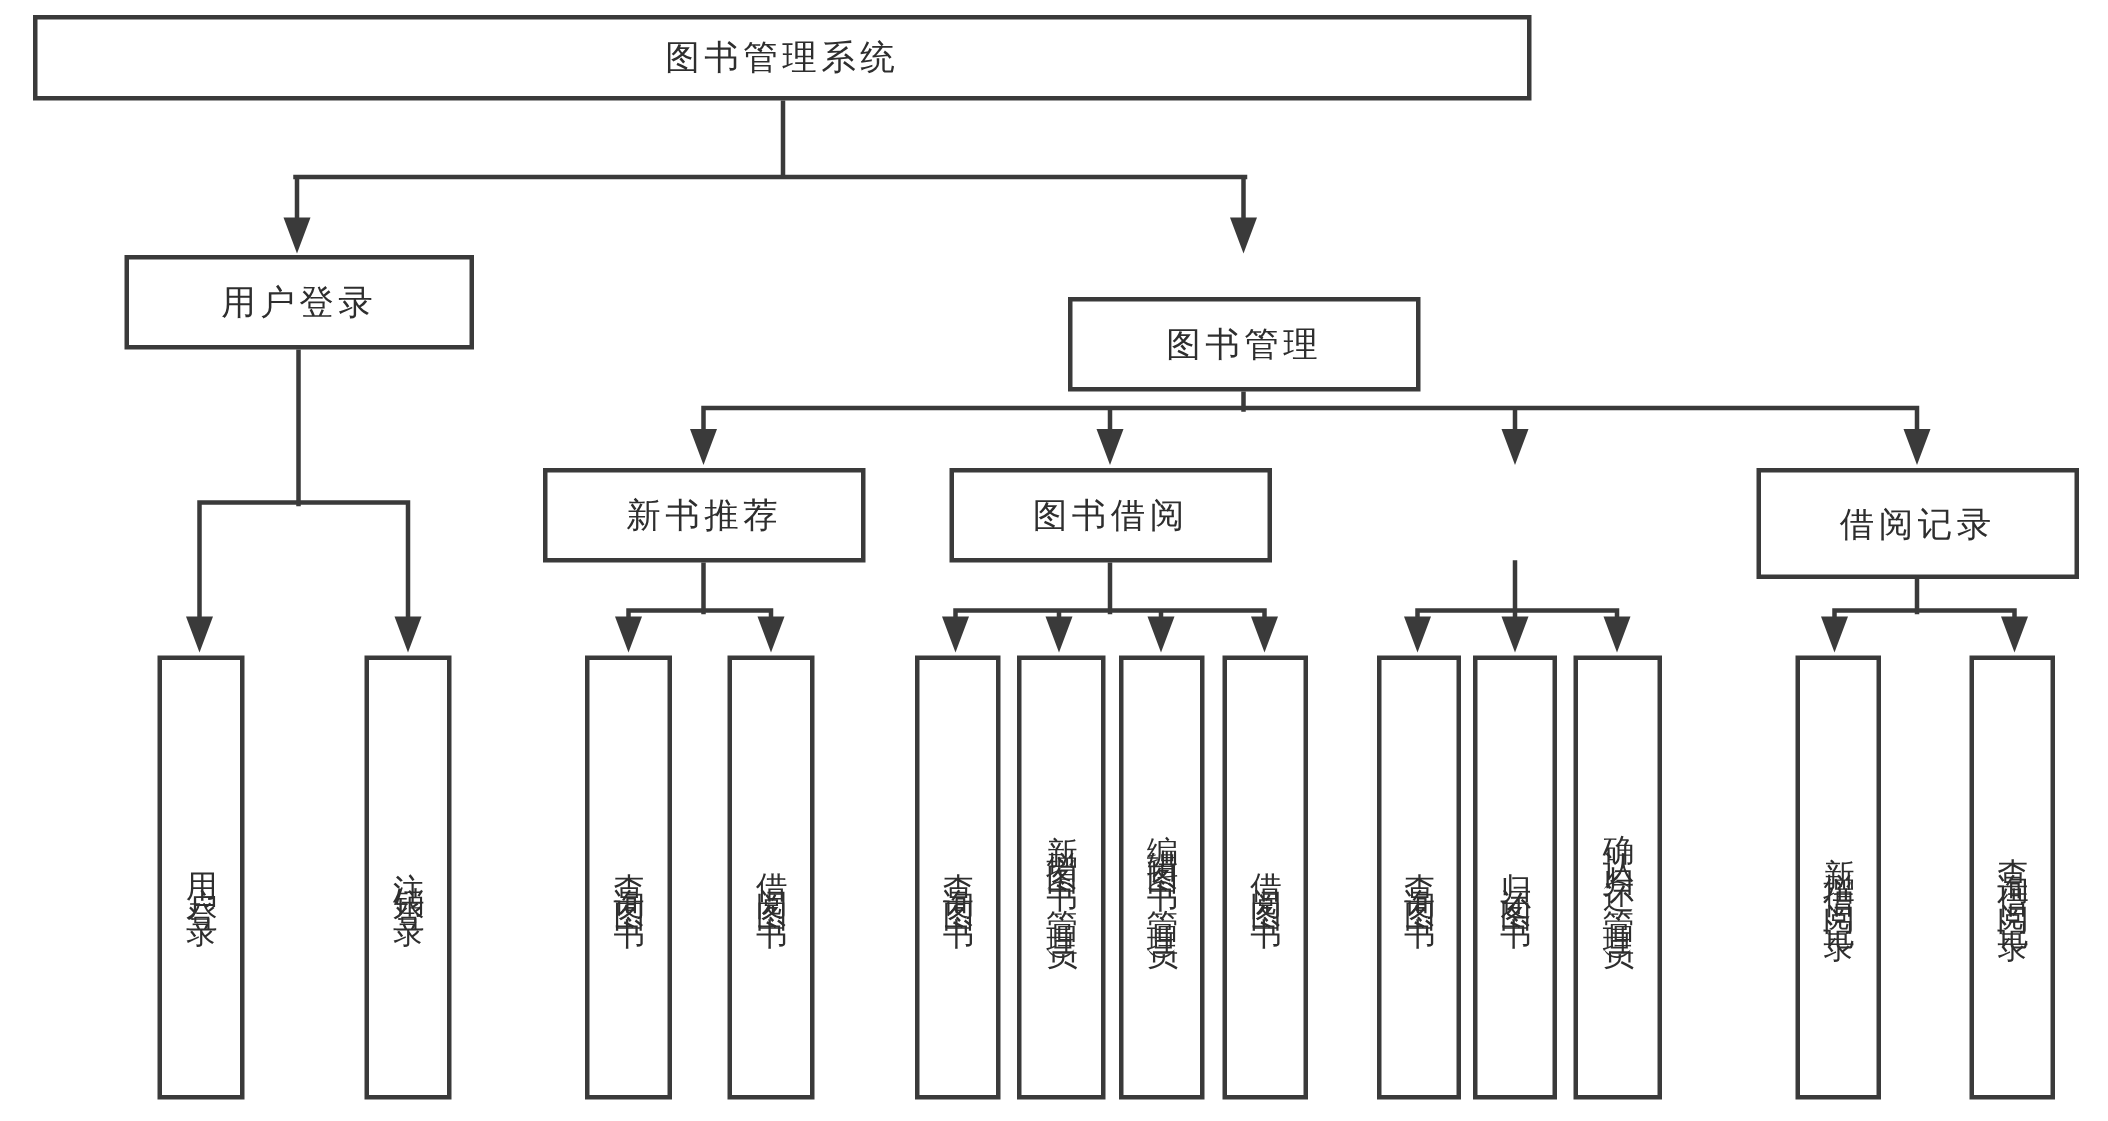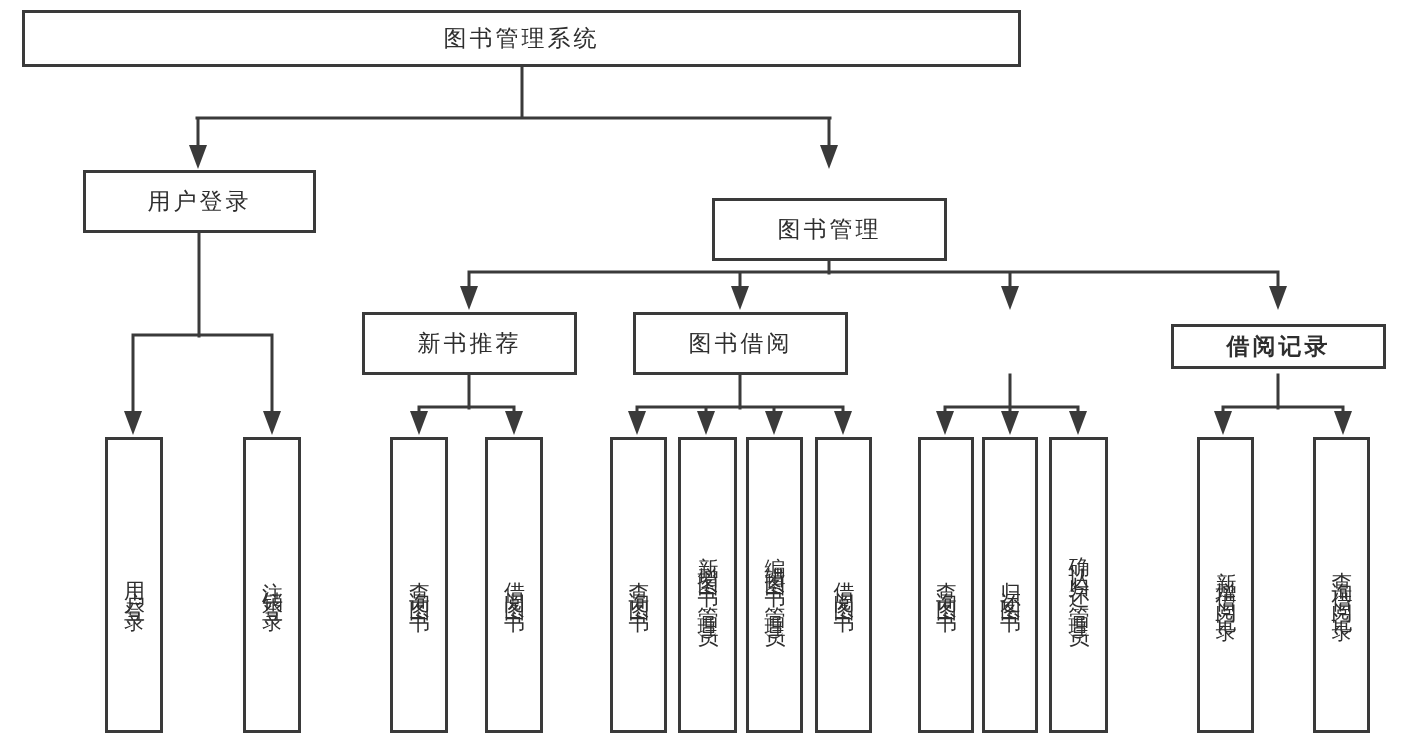--- a/index.html
+++ b/index.html
@@ -110,21 +110,21 @@
     </g>
   </svg>
 
   <div class="node hbox" style="left:22px; top:10px; width:999px; height:57px;">图书管理系统</div>
 
   <div class="node hbox" style="left:83px; top:170px; width:233px; height:63px;">用户登录</div>
   <div class="node hbox" style="left:712px; top:170px; width:235px; height:63px;margin-top:28px;">图书管理</div>
 
   <div class="node hbox" style="left:362px; top:312px; width:215px; height:63px;">新书推荐</div>
   <div class="node hbox" style="left:633px; top:312px; width:215px; height:63px;">图书借阅</div>
-  <div class="node hbox" style="left:1171px; top:324px; width:215px; height:45px;font-weight:bold;">借阅记录</div>
+  <div class="node hbox" style="left:1171px; top:312px; width:215px; height:74px;">借阅记录</div>
 
   <div class="node vbox" style="left:105px; top:437px; width:58px; height:296px;">用户登录</div>
   <div class="node vbox" style="left:243px; top:437px; width:58px; height:296px;">注销登录</div>
 
   <div class="node vbox" style="left:390px; top:437px; width:58px; height:296px;">查询图书</div>
   <div class="node vbox" style="left:485px; top:437px; width:58px; height:296px;">借阅图书</div>
 
   <div class="node vbox" style="left:610px; top:437px; width:57px; height:296px;">查询图书</div>
   <div class="node vbox" style="left:678px; top:437px; width:59px; height:296px;">新增图书（管理员）</div>
   <div class="node vbox" style="left:746px; top:437px; width:57px; height:296px;">编辑图书（管理员）</div>

